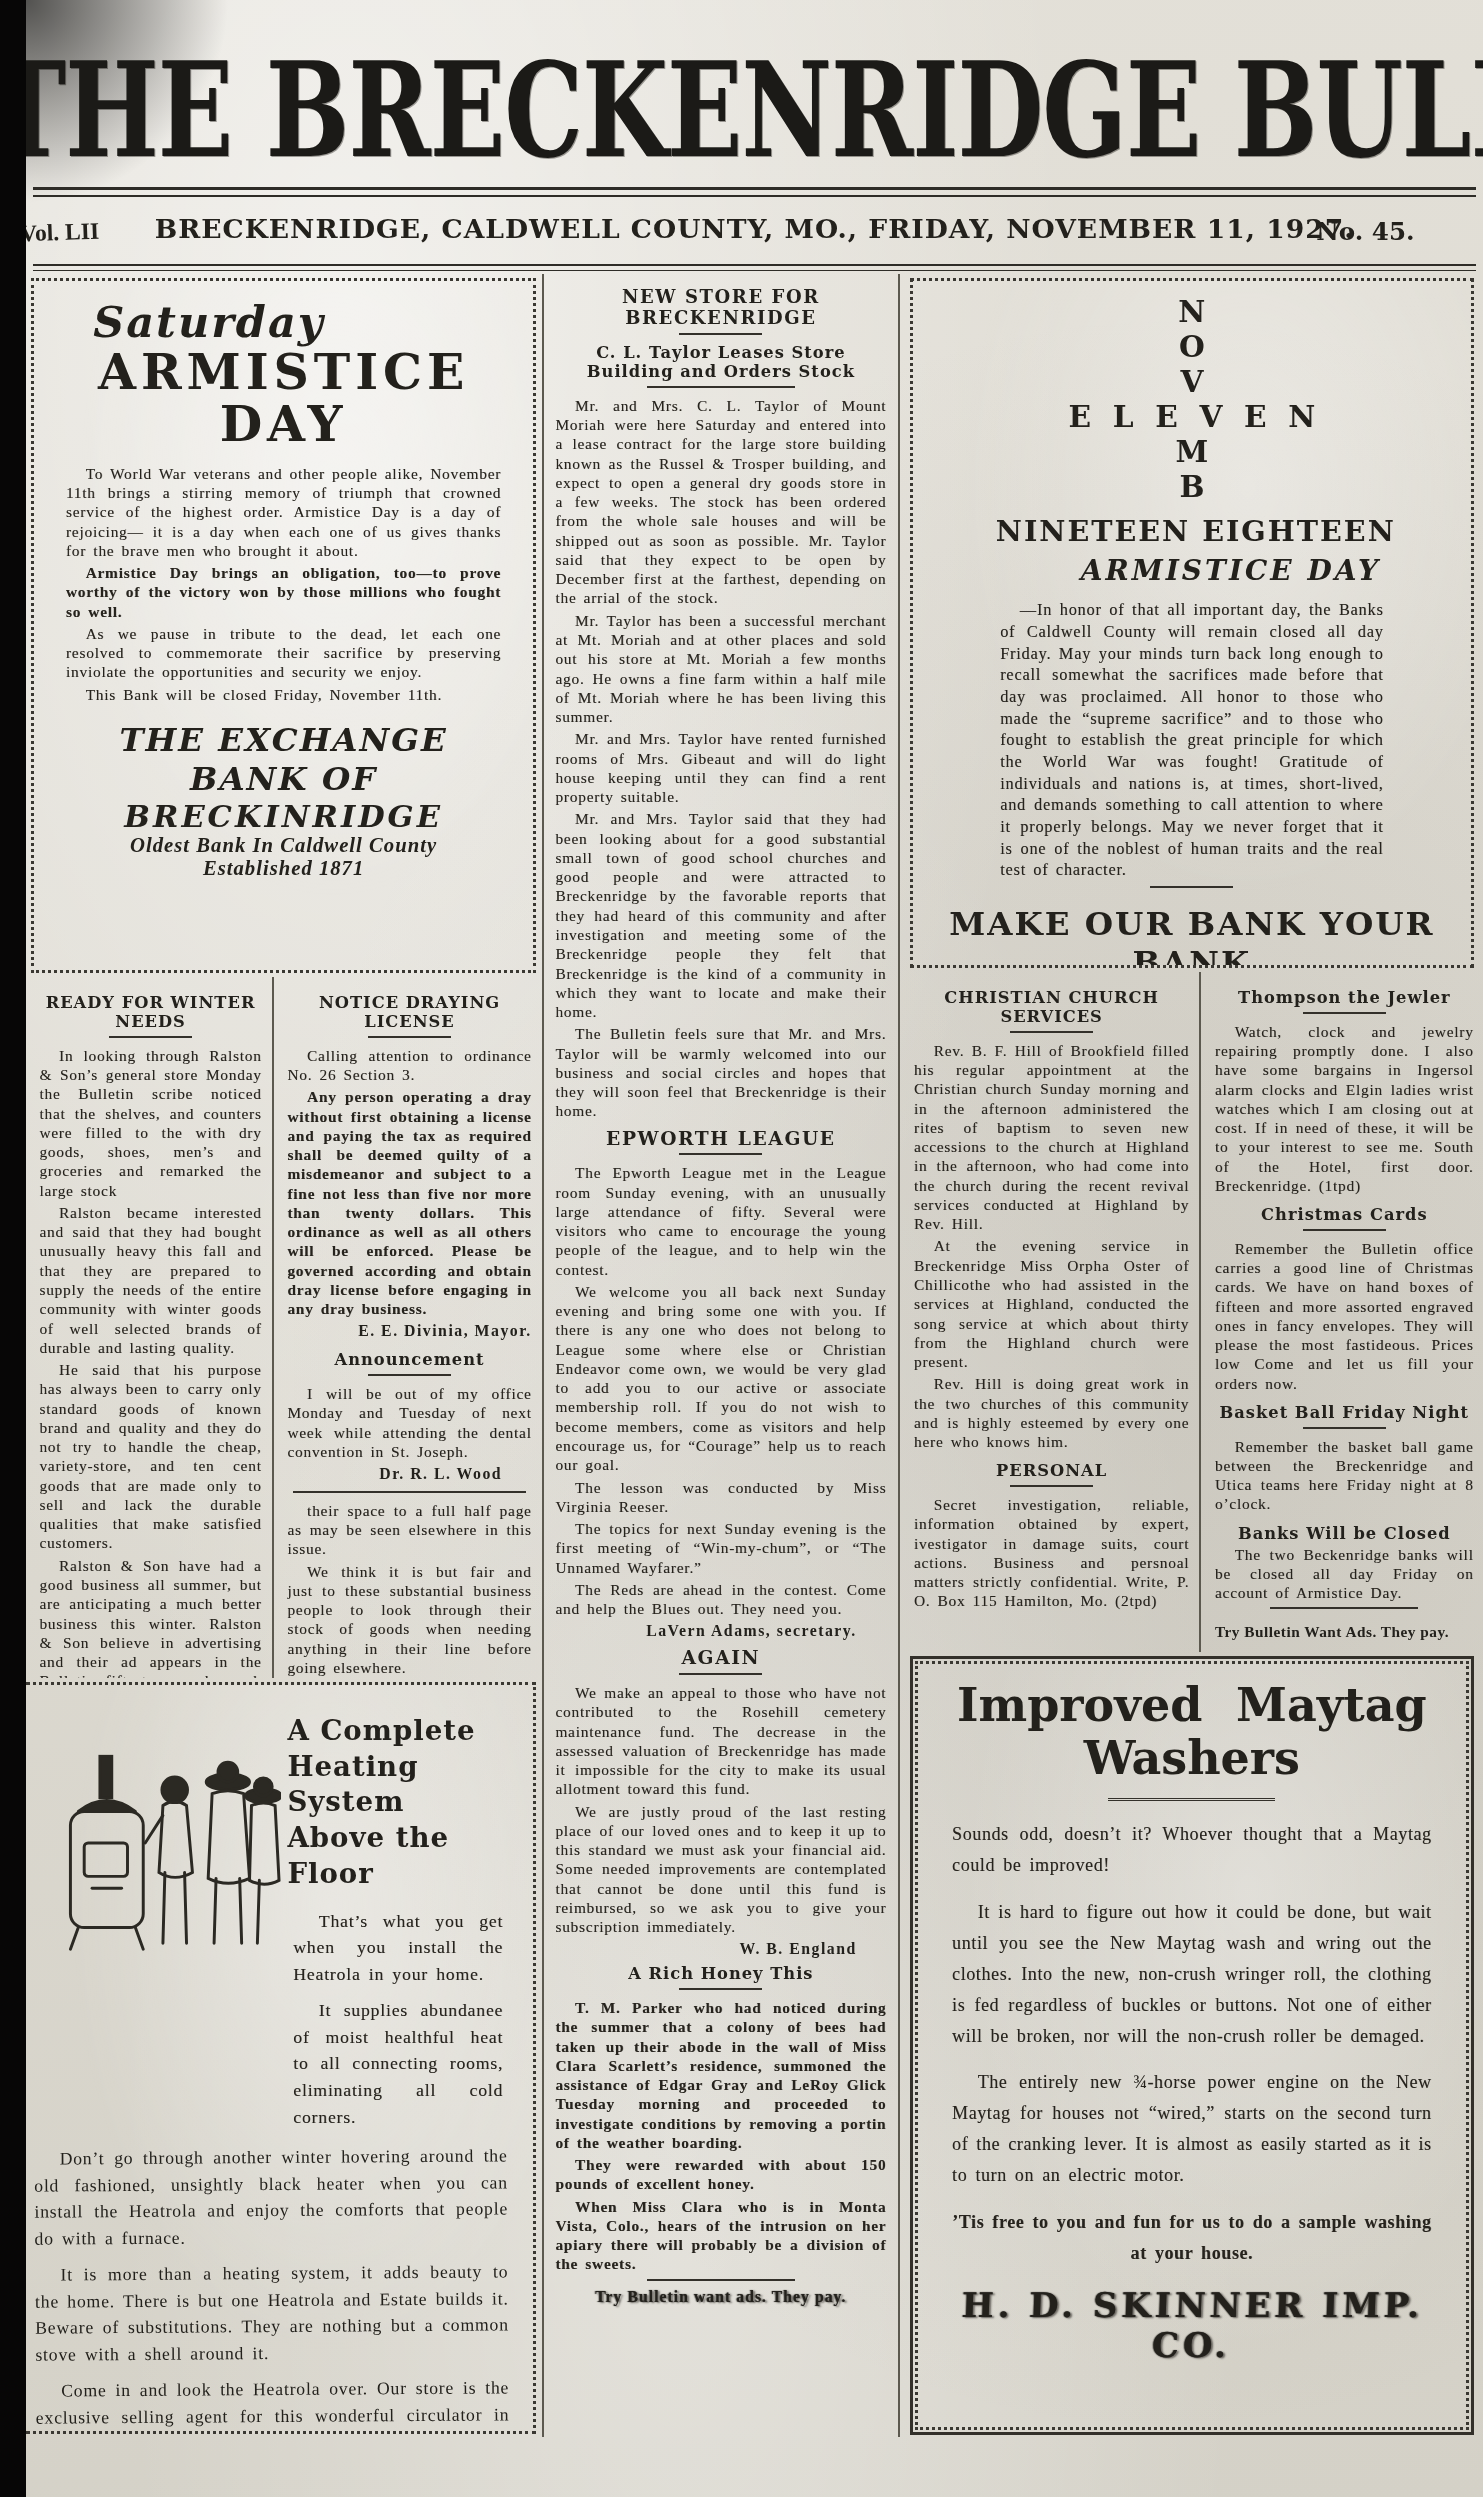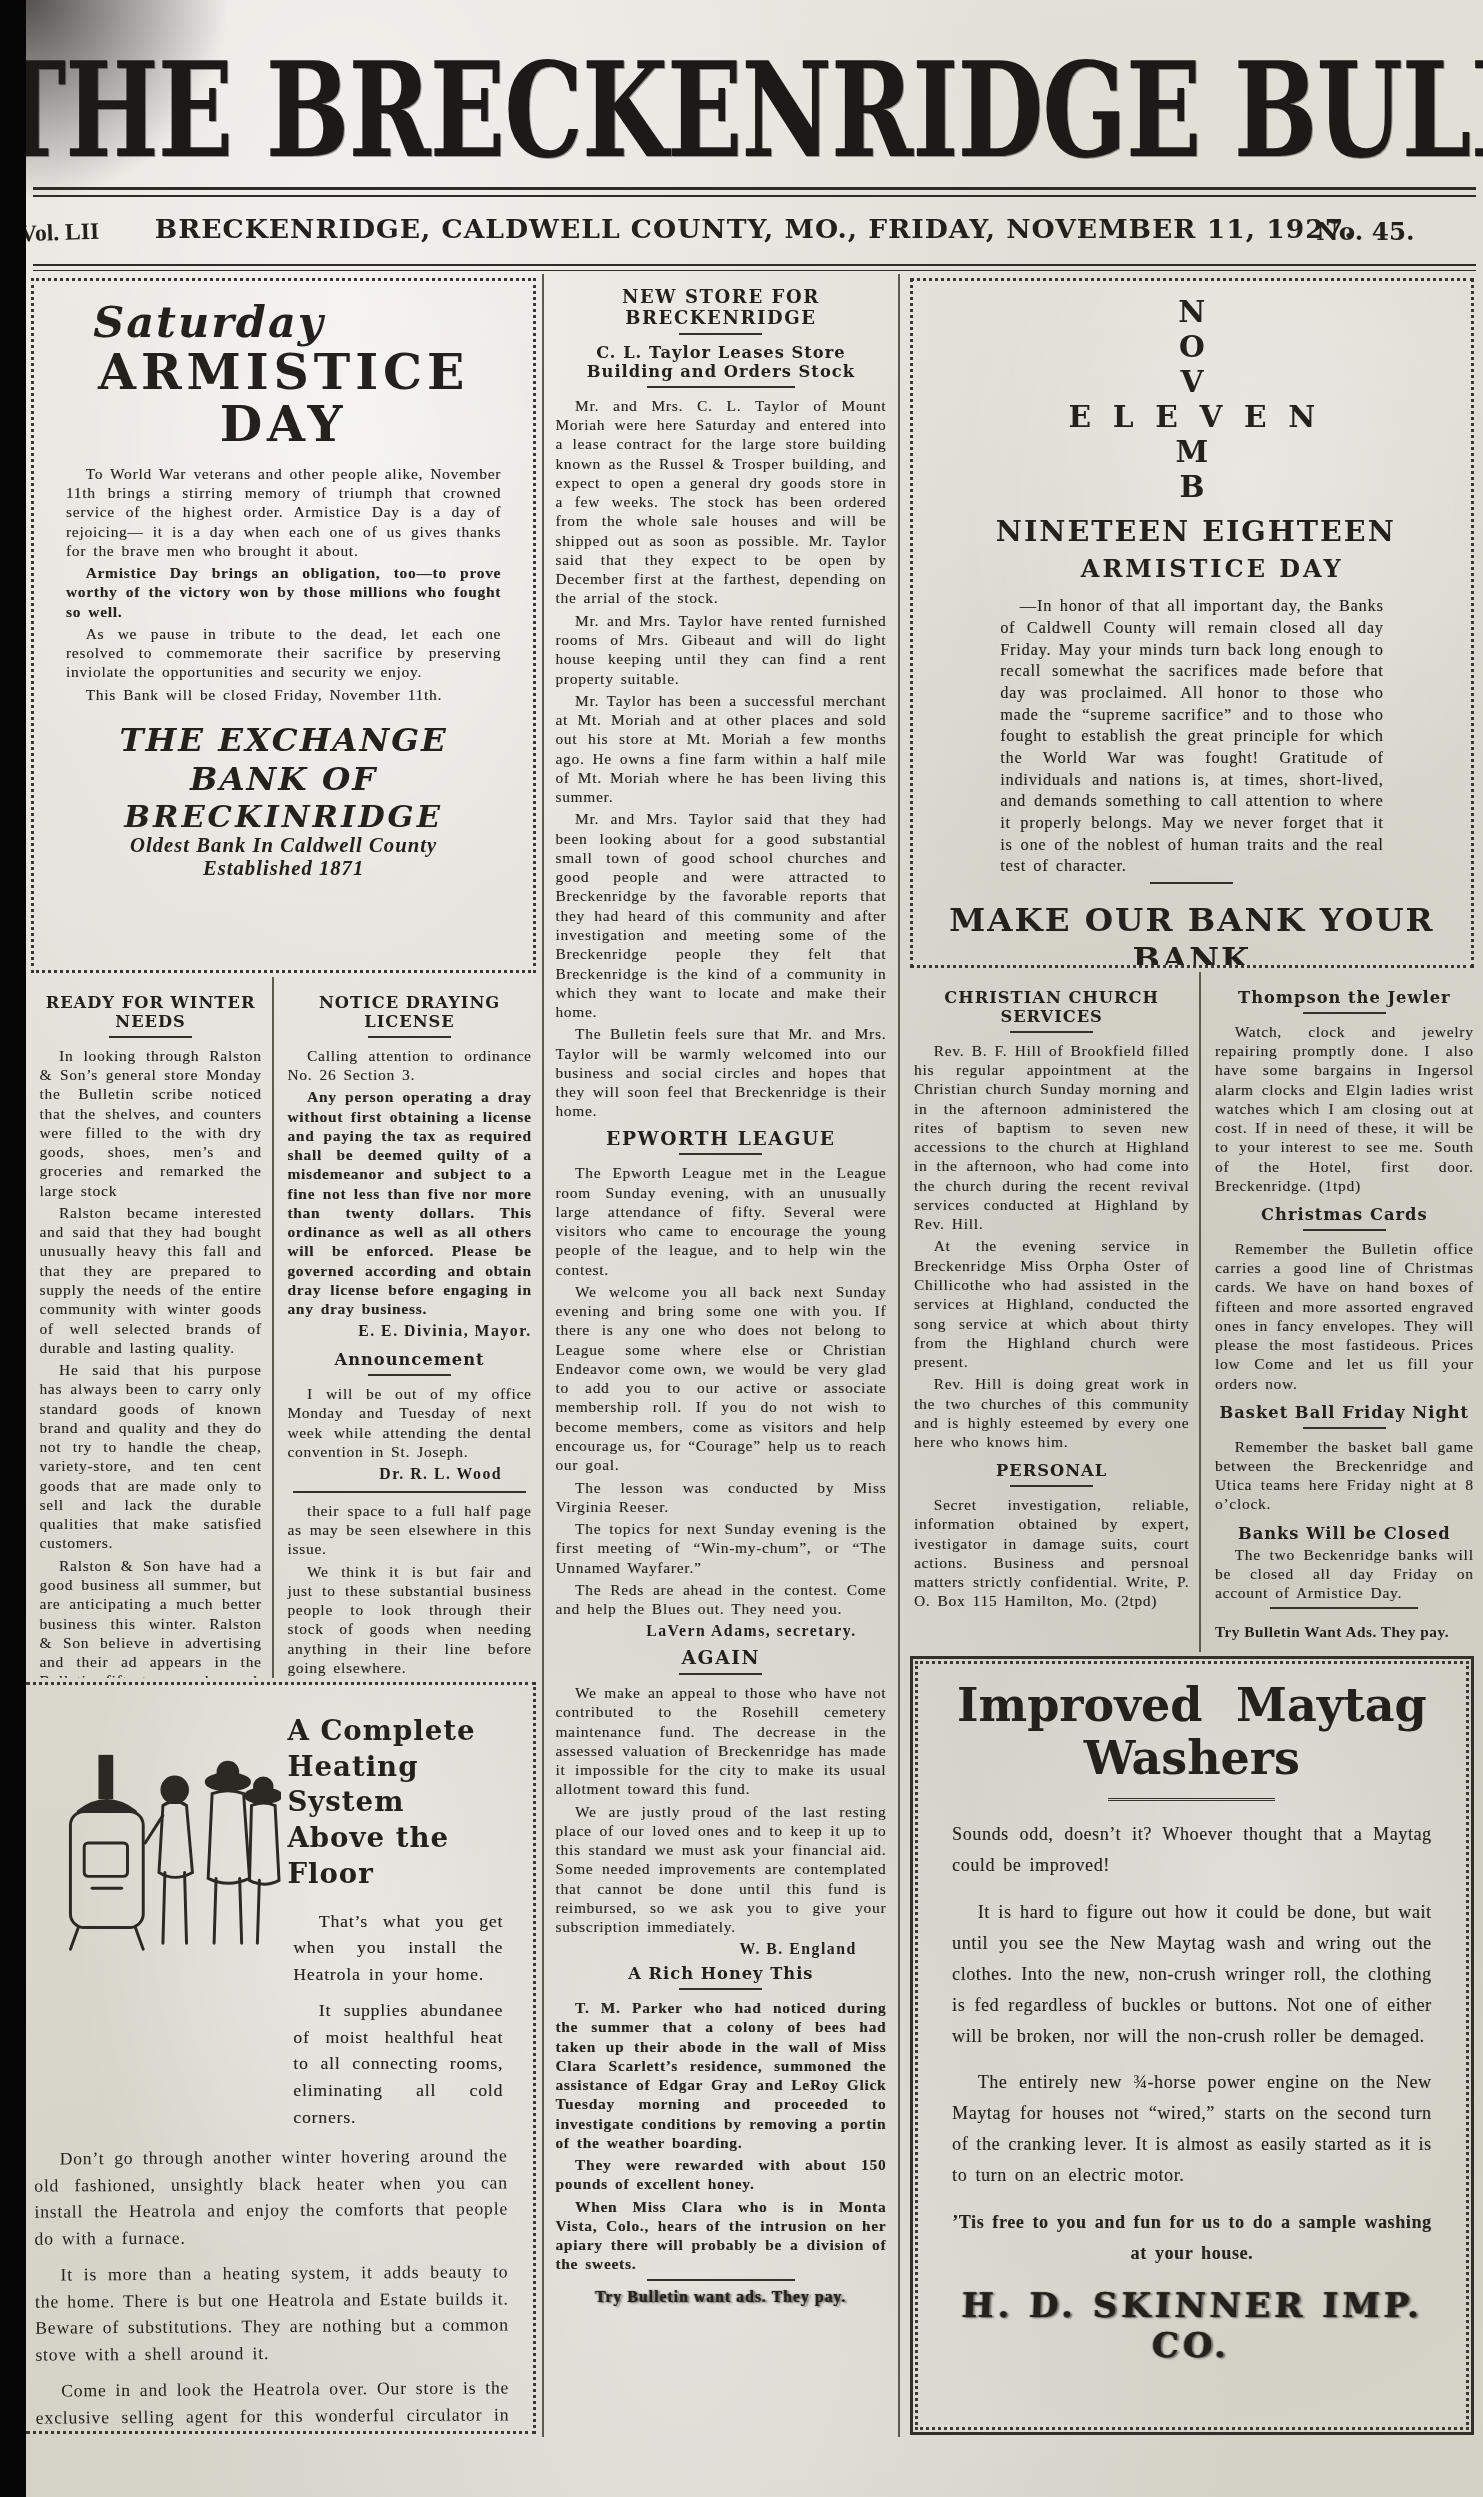--- a/index.html
+++ b/index.html
@@ -69,21 +69,21 @@
   .left-row .news-col:last-child{flex:1;}
   .right-row{height:680px;}
   .right-row .news-col:first-child{width:301px;border-right:2px solid #5c594f;}
   .right-row .news-col:last-child{flex:1;}
   .divider-rule{border-top:2px solid #33302a;margin:7.9px 5.9px;}
   
   .savings-ad{height:690px;flex:none;margin:3.9px 9.9px;}
   .nov-cross{text-align:center;font-family:"DejaVu Serif", serif;font-weight:700;font-size:29.6px;line-height:1.18;}
   .nov-cross .eleven{letter-spacing:21.7px;text-indent:21.7px;}
   .nineteen{font-weight:700;font-size:28.6px;letter-spacing:2px;margin:9.9px 0 0 63px;font-family:"DejaVu Serif", serif;}
-  .armday{font-weight:700;font-size:24px;letter-spacing:3px;margin:5.9px 0 0 148px;font-family:"DejaVu Serif", serif;}
+  .armday{font-weight:700;font-size:28px;letter-spacing:3px;margin:5.9px 0 0 148px;font-family:"DejaVu Serif", serif;font-style:italic;}
   .savings-ad .bodytext{width:74%;margin:11.8px auto 0;}
   .savings-ad .bodytext p{font-size:16.3px;line-height:1.33;}
   .slogan{ text-align:center;font-weight:700;font-size:32.5px;letter-spacing:2px;margin-top:15.8px;
     font-family:"DejaVu Serif", serif;}
   
   .heatrola-ad{height:755px;flex:1;border-left-style:none;margin-left:0;padding:9.9px 23.6px 7.9px 9.9px;}
   .heat-top{display:flex;gap:5.9px;}
   .heat-illus{width:246px;height:288px;flex:none;}
   .heat-right{flex:1;padding-top:17.7px;}
   .heat-head{font-weight:700;font-size:27.6px;text-align:left;line-height:1.3;letter-spacing:1px;
@@ -217,22 +217,22 @@
         </div>
       </section>
 
       <section class="col-center bodytext">
         <article>
           <h2 class="art-head" style="font-size:18px;">NEW STORE FOR BRECKENRIDGE</h2>
           <div class="hrule"></div>
           <h3 class="art-head small" style="margin-top:0;">C. L. Taylor Leases Store Building and Orders Stock</h3>
           <div class="hrule long"></div>
           <p>Mr. and Mrs. C. L. Taylor of Mount Moriah were here Saturday and entered into a lease contract for the large store building known as the Russel &amp; Trosper building, and expect to open a general dry goods store in a few weeks. The stock has been ordered from the whole sale houses and will be shipped out as soon as possible. Mr. Taylor said that they expect to be open by December first at the farthest, depending on the arrial of the stock.</p>
+          <p>Mr. Taylor has been a successful merchant at Mt. Moriah and at other places and sold out his store at Mt. Moriah a few months ago. He owns a fine farm within a half mile of Mt. Moriah where he has been living this summer.</p>
           <p>Mr. and Mrs. Taylor have rented furnished rooms of Mrs. Gibeaut and will do light house keeping until they can find a rent property suitable.</p>
-          <p>Mr. Taylor has been a successful merchant at Mt. Moriah and at other places and sold out his store at Mt. Moriah a few months ago. He owns a fine farm within a half mile of Mt. Moriah where he has been living this summer.</p>
           <p>Mr. and Mrs. Taylor said that they had been looking about for a good substantial small town of good school churches and good people and were attracted to Breckenridge by the favorable reports that they had heard of this community and after investigation and meeting some of the Breckenridge people they felt that Breckenridge is the kind of a community in which they want to locate and make their home.</p>
           <p>The Bulletin feels sure that Mr. and Mrs. Taylor will be warmly welcomed into our business and social circles and hopes that they will soon feel that Breckenridge is their home.</p>
         </article>
         <article>
           <h2 class="art-head">EPWORTH LEAGUE</h2>
           <div class="hrule"></div>
           <p>The Epworth League met in the League room Sunday evening, with an unusually large attendance of fifty. Several were visitors who came to encourage the young people of the league, and to help win the contest.</p>
           <p>We welcome you all back next Sunday evening and bring some one with you. If there is any one who does not belong to League some where else or Christian Endeavor come own, we would be very glad to add you to our active or associate membership roll. If you do not wish to become members, come as visitors and help encourage us, for “Courage” help us to reach our goal.</p>
           <p>The lesson was conducted by Miss Virginia Reeser.</p>
           <p>The topics for next Sunday evening is the first meeting of “Win-my-chum”, or “The Unnamed Wayfarer.”</p>

